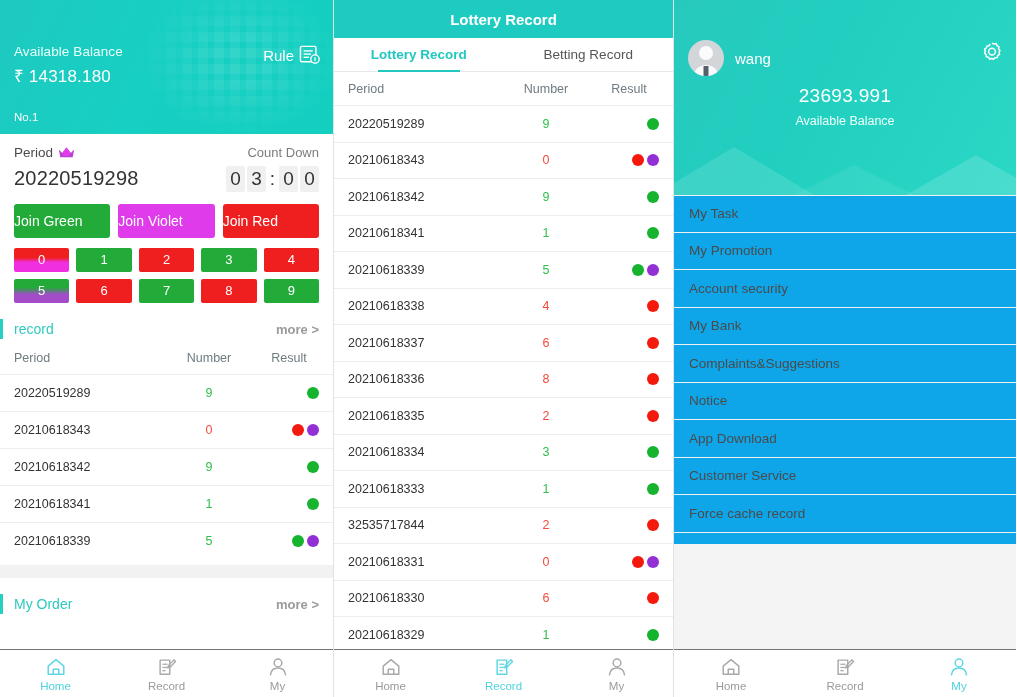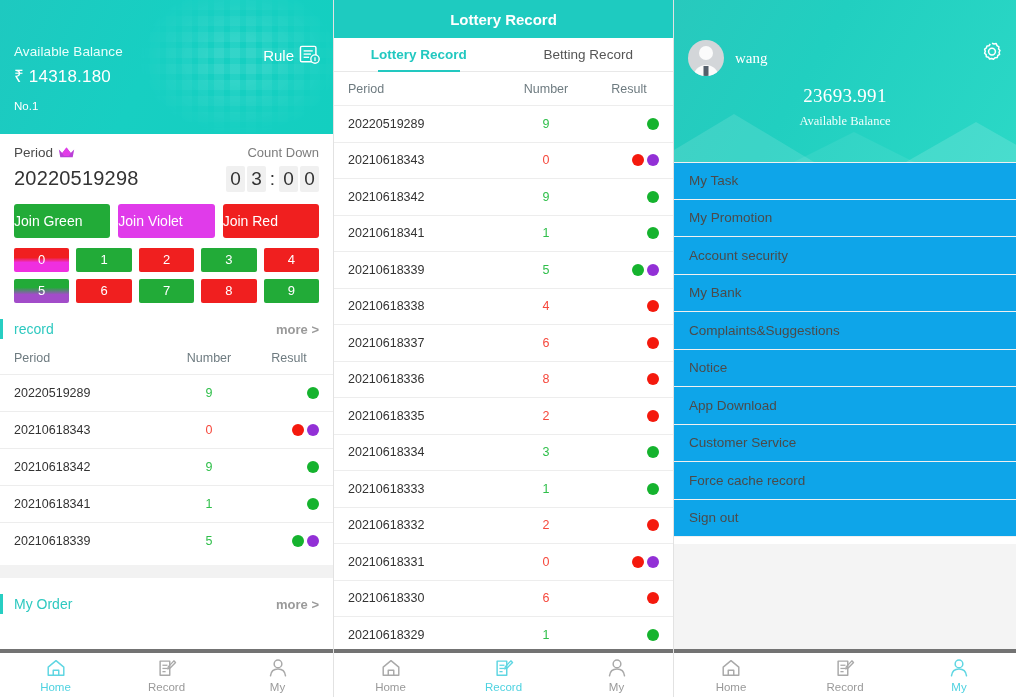--- a/index.html
+++ b/index.html
@@ -38,21 +38,21 @@
       linear-gradient(90deg, rgba(255,255,255,.075) 10px, transparent 10px);
     background-size: 16px 16px;
     background-position: 150px 0px;
     -webkit-mask-image: radial-gradient(ellipse 120px 90px at 240px 60px, #000 20%, transparent 85%);
     mask-image: radial-gradient(ellipse 120px 90px at 240px 60px, #000 20%, transparent 85%);
     opacity: .9;
   }
   .hero-inner { position: relative; padding: 44px 14px 0 14px; }
   .bal-label { color:#eafffb; font-size: 13.5px; letter-spacing:.1px; }
   .bal-amount { color:#fff; font-size: 17px; margin-top: 5px; letter-spacing:.2px;}
-  .bal-no { color:#fff; font-size: 11.5px; margin-top: 13px; }
+  .bal-no { color:#fff; font-size: 11.5px; margin-top: 24px; }
   .rule-btn {
     position: absolute; right: 12px; top: 45px;
     display:flex; align-items:center; gap:5px;
     color:#fff; font-size:15px;
   }
   .rule-ico { width:22px; height:20px; display:block; }
 
   .period-bar {
     display:flex; justify-content:space-between; align-items:flex-start;
     padding: 11px 14px 8px 14px;
@@ -120,21 +120,21 @@
   .dot { width:12px; height:12px; border-radius:50%; display:block; }
   .dot-green { background:#15b32e; }
   .dot-red { background:#f4190d; }
   .dot-violet { background:#9230d6; }
 
   .gap-band { height:13px; background:#f2f2f2; margin-top: 6px; }
 
   
   .tabbar {
     position:absolute; left:0; right:0; bottom:0; height:48px;
-    background:#fff; border-top:4px solid #737373;
+    background:#fff; border-top:1px solid #737373;
     display:flex;
   }
   .tab {
     flex:1; display:flex; flex-direction:column; align-items:center; justify-content:center;
     gap:2px; cursor:pointer;
   }
   .tab svg { display:block; }
   .tab-label { font-size:11.5px; color:#9a9a9a; }
   .tab.active .tab-label { color:#4ed2e0; }
   .tab .ico { stroke:#a9a9a9; }
@@ -154,23 +154,22 @@
   }
   .tab2.sel { color:#22c8c0; font-weight:bold; }
   .tab2.sel::after {
     content:""; position:absolute; bottom:-1px; left:50%; transform:translateX(-50%);
     width:82px; height:2px; background:#22c8c0;
   }
   .list2 { position:absolute; top:72px; bottom:48px; left:0; right:0; overflow:hidden; }
 
   
   .profile {
-    position:relative; height:162px; overflow:hidden;
+    position:relative; height:195px; overflow:hidden;
     background: linear-gradient(120deg, #28c9bd 0%, #21cfc0 40%, #2bd8c6 100%);
-    font-family: Liberation Serif, serif;
   }
   .profile .tri1 {
     position:absolute; left:-20px; bottom:0; width:0; height:0;
     border-left:80px solid transparent; border-right:80px solid transparent;
     border-bottom:48px solid rgba(255,255,255,.12);
   }
   .profile .tri2 {
     position:absolute; right:-30px; bottom:0; width:0; height:0;
     border-left:70px solid transparent; border-right:70px solid transparent;
     border-bottom:40px solid rgba(255,255,255,.14);
@@ -461,21 +460,21 @@
             </div>
     </div>
           <div class="tbl-row">
       <div class="c-period">20210618333</div>
       <div class="c-number num-green">1</div>
       <div class="c-result">
               <span class="dot dot-green"></span>
             </div>
     </div>
           <div class="tbl-row">
-      <div class="c-period">20210618332</div>
+      <div class="c-period">32535717844</div>
       <div class="c-number num-red">2</div>
       <div class="c-result">
               <span class="dot dot-red"></span>
             </div>
     </div>
           <div class="tbl-row">
       <div class="c-period">20210618331</div>
       <div class="c-number num-red">0</div>
       <div class="c-result">
               <span class="dot dot-red"></span>

